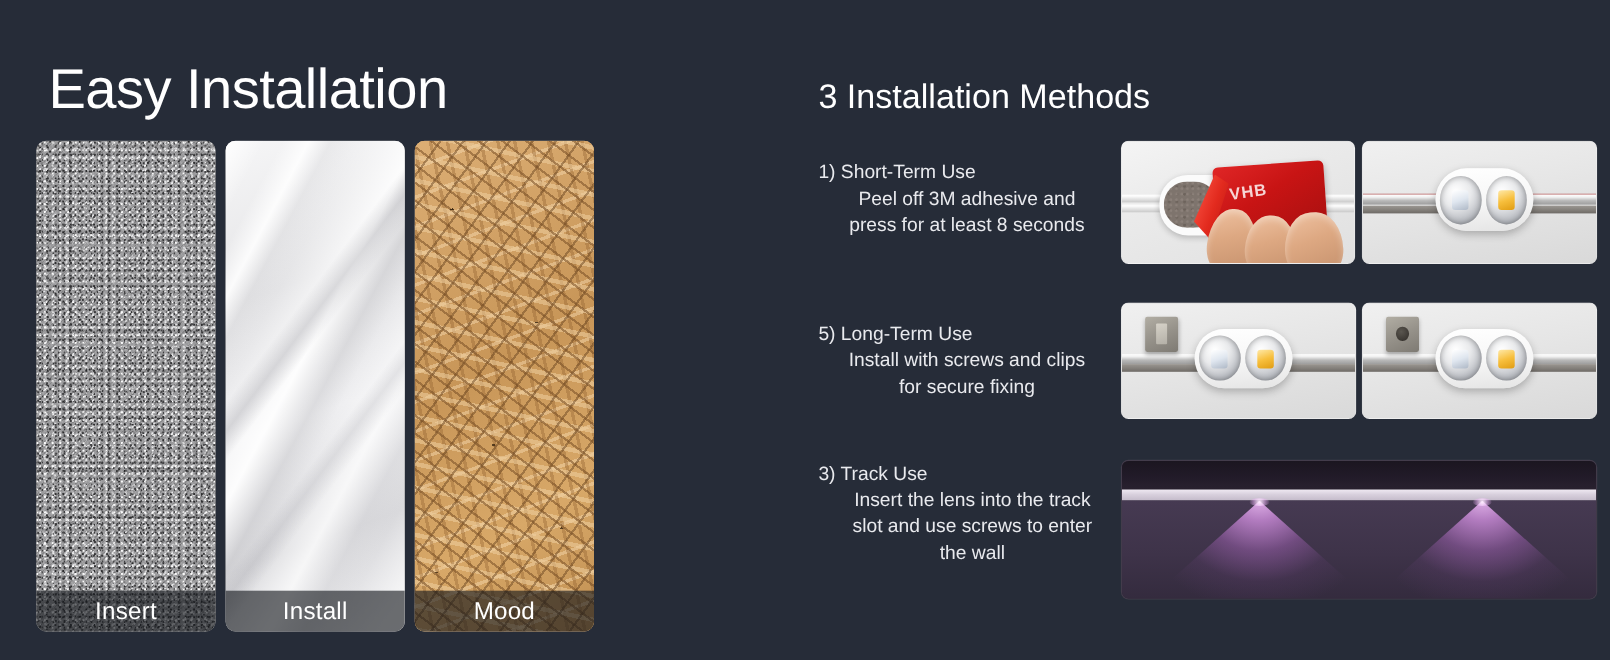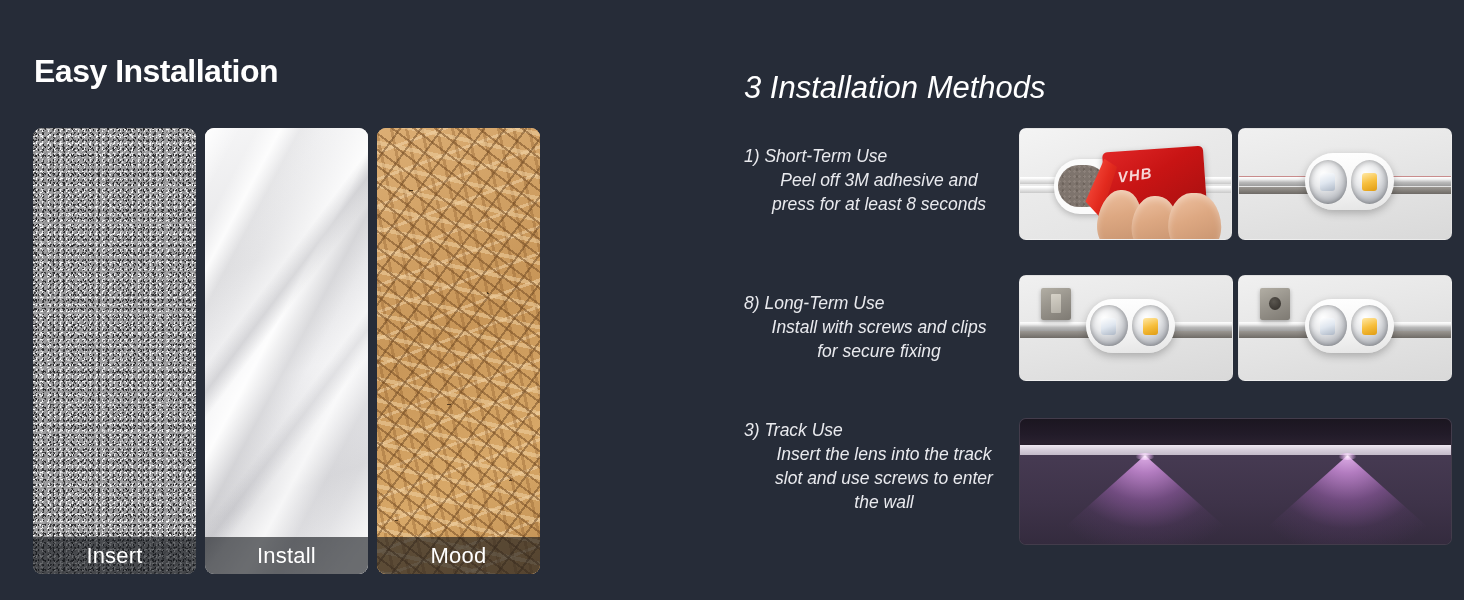--- a/index.html
+++ b/index.html
@@ -10,22 +10,22 @@
     font-family:"Liberation Sans", sans-serif;
     color:#ffffff;
     position:relative;
     overflow:hidden;
   }
 
   
   #left-panel { position:absolute; left:0; top:0; width:720px; height:600px; }
 
   #page-title {
-    position:absolute; left:34px; top:55px;
-    font-size:32px; font-weight:bold; letter-spacing:-0.5px;
+    position:absolute; left:44px; top:55px;
+    font-size:51px; font-weight:normal; letter-spacing:-0.5px;
     color:#ffffff; line-height:1;
   }
 
   #material-swatches {
     position:absolute; left:33px; top:128px;
     width:678px; height:446px;
     display:flex; gap:9px;
   }
   .swatch {
     position:relative; width:163px; height:446px;
@@ -125,21 +125,21 @@
     content:""; position:absolute; inset:0;
     background-image:
       radial-gradient(ellipse 3px 1.5px at 21% 14%, rgba(40,24,8,0.8) 60%, transparent 61%),
       radial-gradient(ellipse 2px 1px at 68% 37%, rgba(40,24,8,0.75) 60%, transparent 61%),
       radial-gradient(ellipse 3px 1px at 44% 62%, rgba(40,24,8,0.7) 60%, transparent 61%),
       radial-gradient(ellipse 2px 1.5px at 82% 79%, rgba(40,24,8,0.7) 60%, transparent 61%),
       radial-gradient(ellipse 2px 1px at 12% 88%, rgba(40,24,8,0.65) 60%, transparent 61%);
   }
 
   
-  #right-panel { position:absolute; left:720px; top:0; width:744px; height:600px;font-style:italic; }
+  #right-panel { position:absolute; left:720px; top:0; width:744px; height:600px; }
 
   #methods-title {
     position:absolute; left:24px; top:72px;
     font-size:31px; font-weight:400; color:#ffffff; line-height:1;
   }
 
   .method-row { position:absolute; left:0; }
   .method-text {
     position:absolute;
     font-size:17.5px; line-height:24px; color:#e9eaee;
@@ -370,21 +370,21 @@
         </div>
         <div class="lens l2">
           <div class="chip warm"></div>
         </div>
       </div>
     </div>
   </div>
 
   <div class="method-row">
     <div class="method-text" style="left:24px; top:291px; width:270px;">
-      <span class="method-heading">8) Long-Term Use</span>
+      <span class="method-heading">5) Long-Term Use</span>
       <span class="method-desc" style="white-space:pre-line;">Install with screws and clips
 for secure fixing</span>
     </div>
 
     <div class="photo ph-led" style="left:299px; top:275px; width:214px; height:106px;">
       <div class="bg"></div>
       <div class="cable"></div>
       <div class="cable-dark"></div>
       <div class="clip">
         <div class="clip-bracket"></div>

